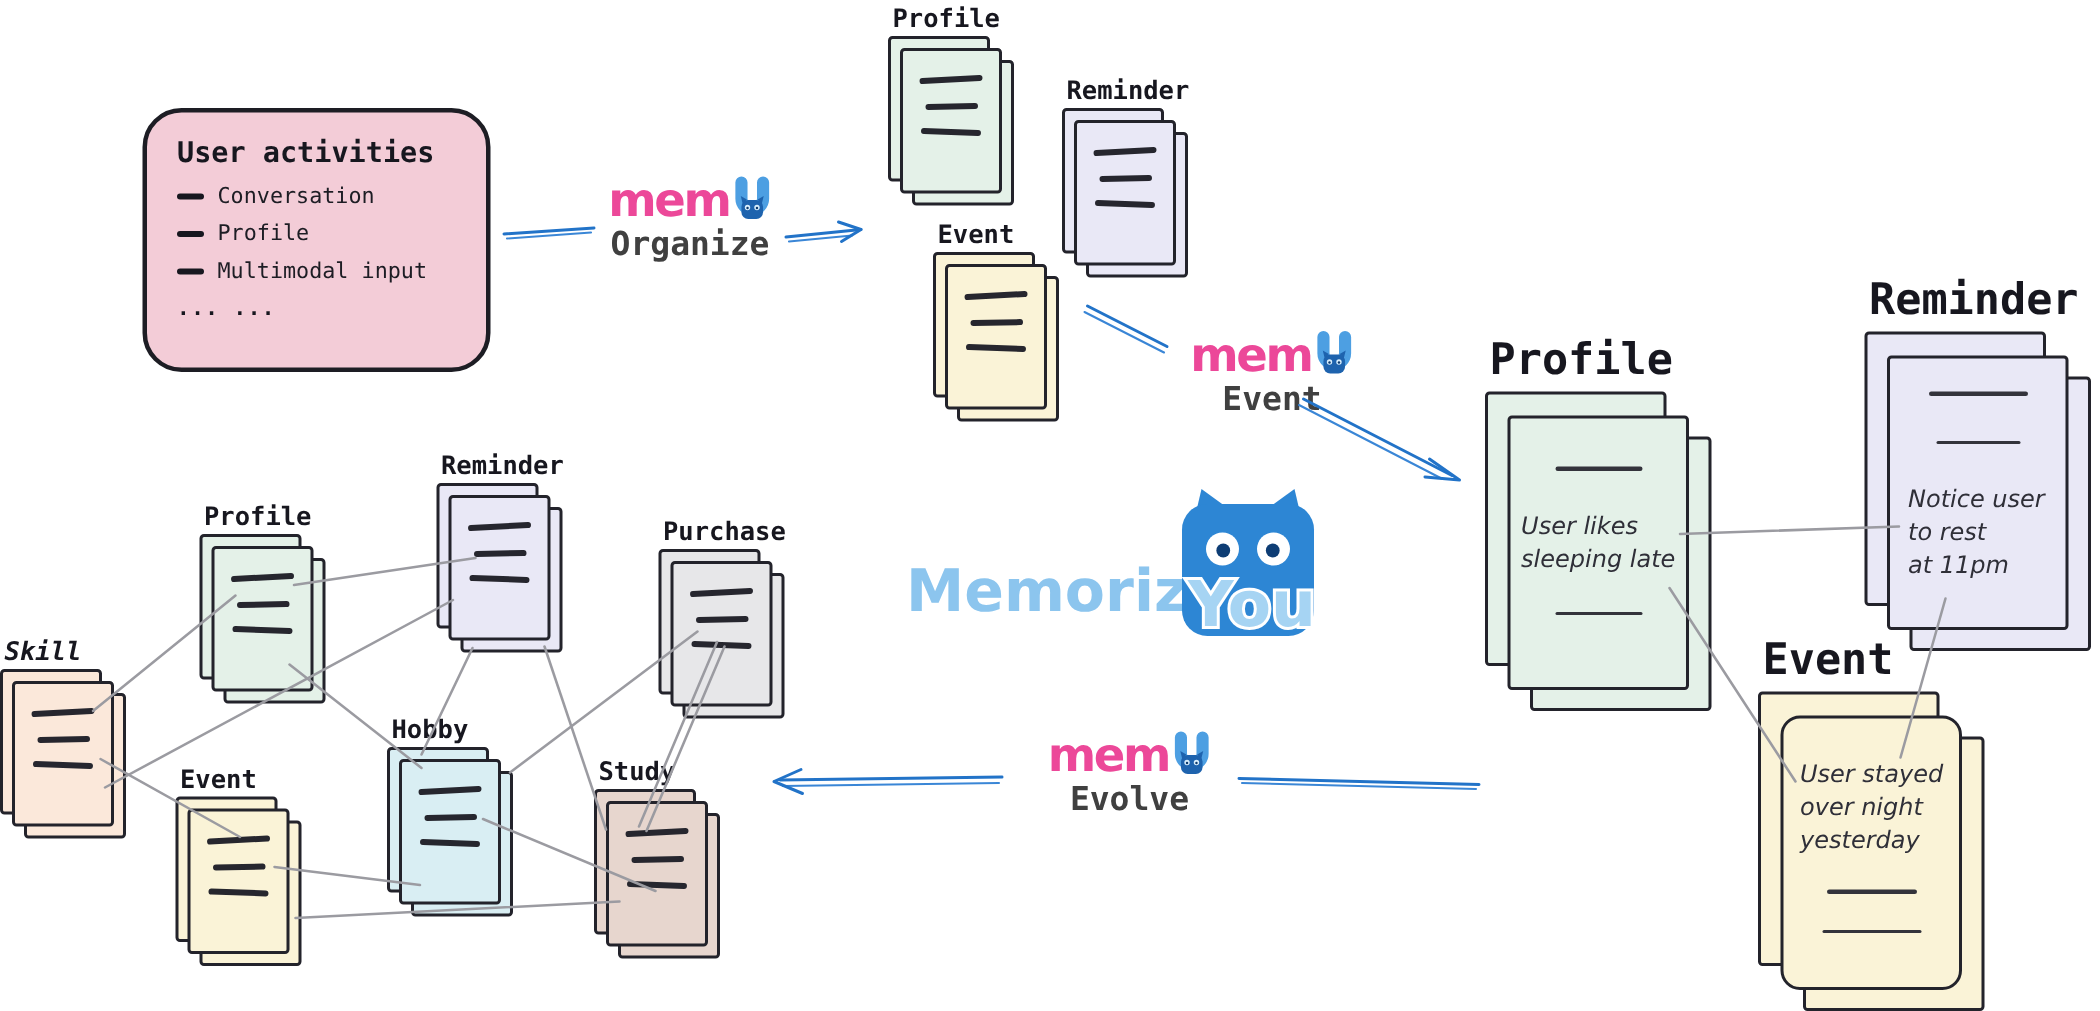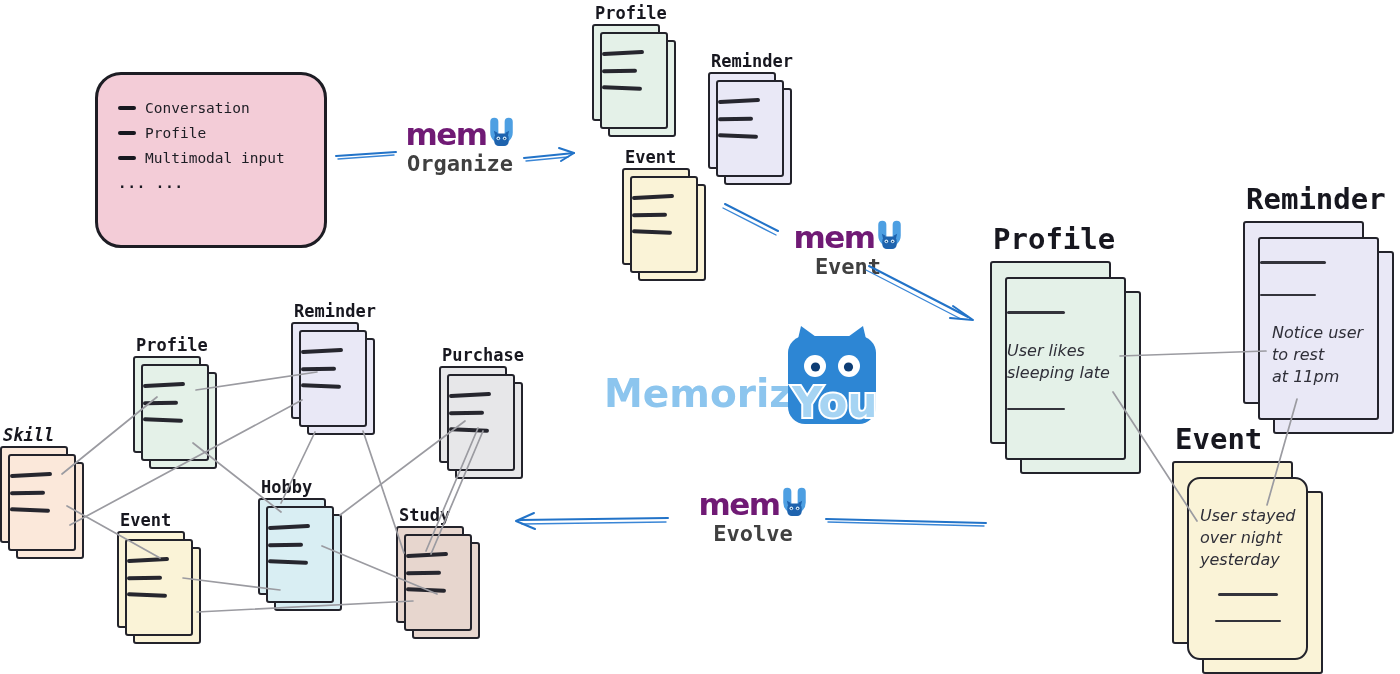--- a/index.html
+++ b/index.html
@@ -14,21 +14,21 @@
               background:#f3ccd7;border:3px solid #1d1d24;border-radius:26px;padding:16px 18px 10px 20px;z-index:2;}
   .activities .title{font-family:"DejaVu Sans Mono",monospace;font-weight:bold;font-size:19px;color:#17171f;margin-bottom:10px;}
   .activities .item{font-family:"DejaVu Sans Mono",monospace;font-size:14.5px;color:#1d1d24;margin:9px 0;display:flex;align-items:center;gap:9px;}
   .activities .dash{display:inline-block;width:18px;height:3.5px;background:#17171f;border-radius:2px;flex:0 0 auto;}
   .activities .more{font-family:"DejaVu Sans Mono",monospace;font-weight:bold;font-size:14px;color:#17171f;margin-top:4px;letter-spacing:1px;}
 
   
   .memu{position:absolute;z-index:2;text-align:center;}
   .memu .brand{display:flex;align-items:flex-end;justify-content:center;gap:1px;}
   .memu .word{font-family:"DejaVu Sans",sans-serif;font-weight:bold;font-size:31px;line-height:.9;
-              color:#701a75;letter-spacing:-1.5px;}
+              color:#ec4899;letter-spacing:-1.5px;}
   .memu .catu{width:27px;height:33px;display:block;}
   .memu .sub{font-family:"DejaVu Sans Mono",monospace;font-weight:600;font-size:22px;color:#404040;margin-top:2px;}
   .memu-organize{left:398px;top:116px;width:124px;}
   .memu-link{left:790px;top:219px;width:116px;}
   .memu-evolve{left:693px;top:486px;width:120px;}
 
   
   .center-logo{position:absolute;left:602px;top:322px;z-index:2;}
 
   
@@ -37,21 +37,21 @@
   .stack-sm .lbl{font-size:17px;}
   .stack-lg .lbl{font-size:29px;margin-bottom:7px;}
   .pages{position:relative;}
   .stack-sm .pages{width:90px;height:119px;}
   .stack-lg .pages{width:156px;height:218px;}
   .pg{position:absolute;box-sizing:border-box;border:2.5px solid #23232b;border-radius:3px;}
   .stack-sm .pg{width:68px;height:97px;}
   .stack-lg .pg{width:121px;height:183px;}
   .stack-sm .p1{left:0;top:0;}   .stack-sm .p3{left:16px;top:16px;}   .stack-sm .p2{left:8px;top:8px;}
   .stack-lg .p1{left:0;top:0;}   .stack-lg .p3{left:30px;top:30px;}   .stack-lg .p2{left:15px;top:16px;}
-  .p2{display:flex;flex-direction:column;}
+  .p2{display:flex;flex-direction:column;align-items:center;}
   .stack-sm .p2{padding-top:17px;gap:14px;}
   .sk{height:3.5px;background:#26262e;border-radius:2px;flex:0 0 auto;}
   .sk.a{width:42px;transform:rotate(-3deg);}
   .sk.b{width:35px;transform:rotate(-1deg);}
   .sk.c{width:40px;transform:rotate(2deg);}
   .lsk{height:2.5px;background:#33333b;border-radius:2px;flex:0 0 auto;}
   .note{font-family:"DejaVu Sans",sans-serif;font-style:italic;font-size:16px;line-height:1.38;
         color:#2f2f38;white-space:pre-line;}
 
   
@@ -124,20 +124,21 @@
       <path d="M973,320 L953,306 M973,320 L950,318"></path>
       <line x1="826" y1="519" x2="986" y2="523"></line>
       <line x1="828" y1="522" x2="984" y2="526" stroke="#3a86d6" stroke-width="1.4"></line>
       <line x1="520" y1="520" x2="668" y2="518"></line>
       <line x1="522" y1="524" x2="666" y2="522" stroke="#3a86d6" stroke-width="1.4"></line>
       <path d="M516,521 L534,513 M516,521 L535,529"></path>
     </g>
   </svg>
 
   <div class="activities">
+    <div class="title">User activities</div>
     <div class="item">
       <span class="dash"></span>
       <span>Conversation</span>
     </div>
     <div class="item">
       <span class="dash"></span>
       <span>Profile</span>
     </div>
     <div class="item">
       <span class="dash"></span>

